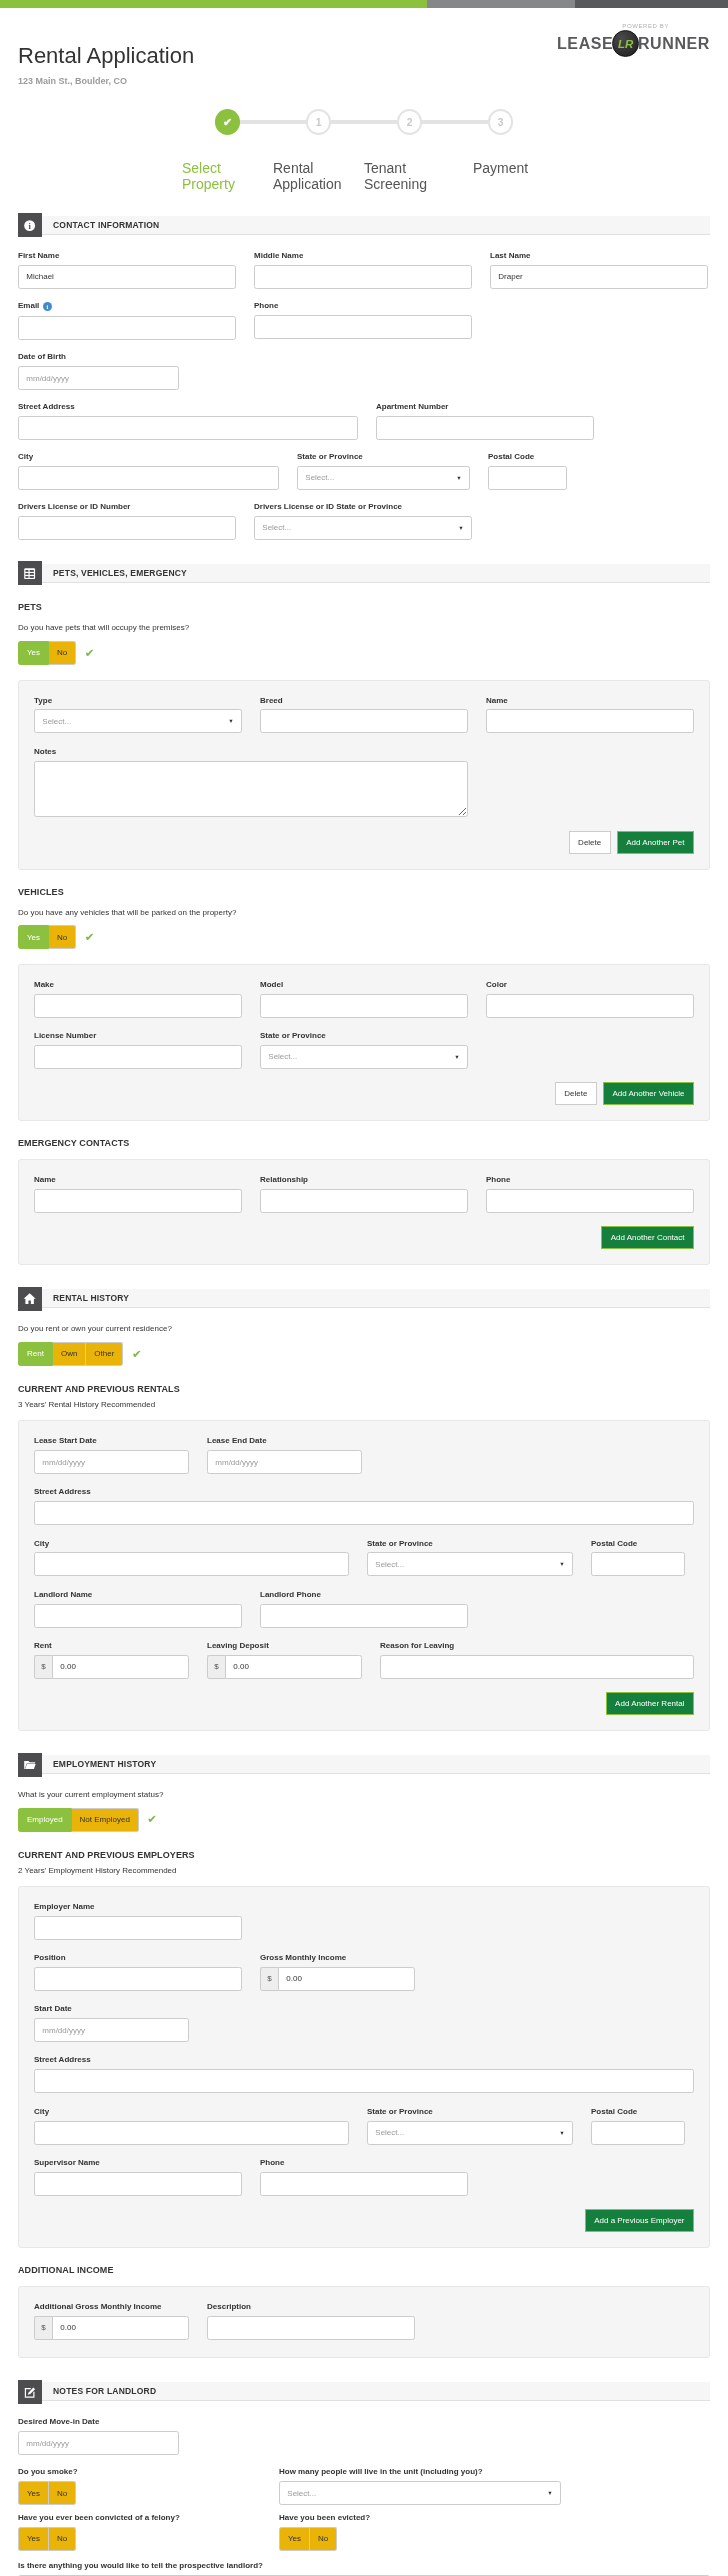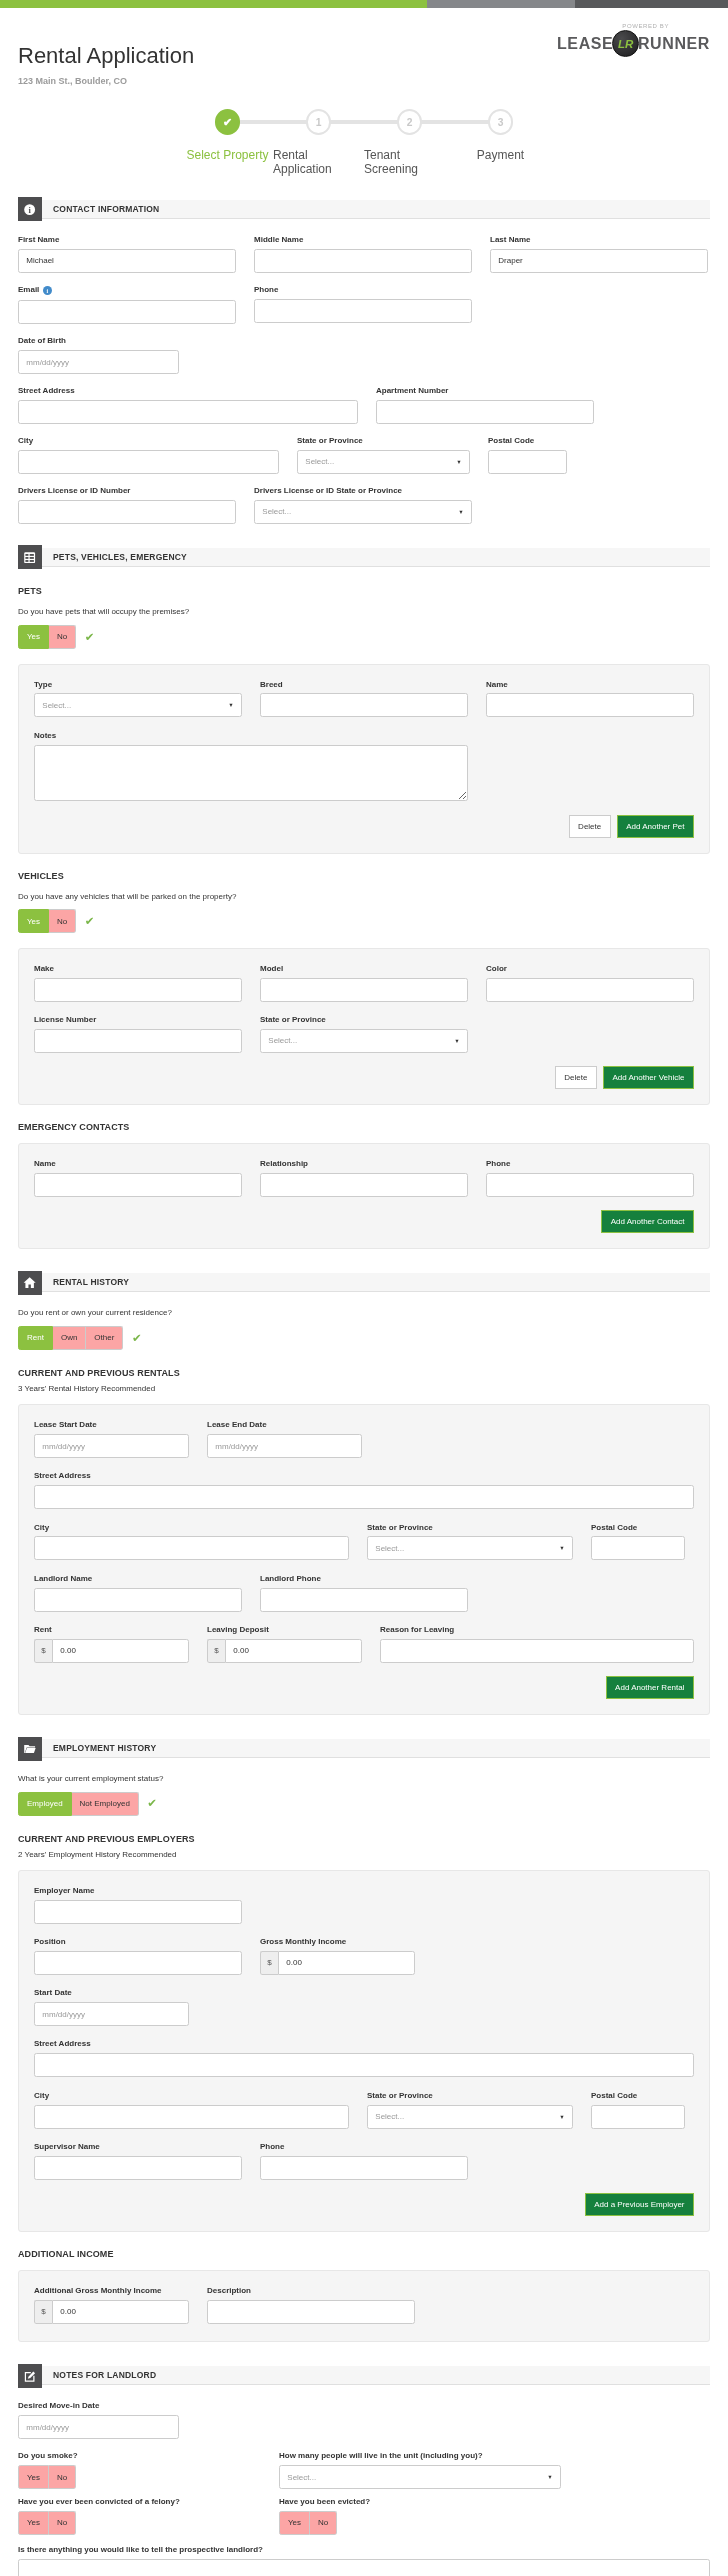--- a/index.html
+++ b/index.html
@@ -35,21 +35,21 @@
   .stepper { position:relative; width:364px; margin:23px auto 6px auto; }
   .stepper .bar { position:absolute; left:46px; right:46px; top:10.3px; height:4.9px; background:#e3e3e3; }
   .steps { display:flex; position:relative; }
   .step { width:91px; display:flex; flex-direction:column; align-items:center; }
   .step .circ {
     width:25.5px; height:25.5px; border-radius:50%; background:#fff;
     border:2.4px solid #e3e3e3; color:#c9c9c9; font-weight:bold; font-size:10.3px;
     display:flex; align-items:center; justify-content:center;
   }
   .step.done .circ { background:#8cc140; border-color:#8cc140; color:#fff; font-size:11px; }
-  .step .slabel { margin-top:13px; font-size:12px; color:#555; }
+  .step .slabel { margin-top:25px; font-size:14px; color:#555; }
   .step.done .slabel { color:#8cc140; }
 
   
   .section { margin-top:24px; }
   .sec-head { position:relative; margin:0 18px; background:#f6f6f6; border-bottom:0.6px solid #e0e0e0; height:19px; display:flex; align-items:center; padding-left:35px; }
   .sec-ico { position:absolute; left:0; top:-2.4px; width:24px; height:24px; background:#4d4d4f; display:flex; align-items:center; justify-content:center; }
   .sec-title { font-size:8.5px; font-weight:bold; color:#333; letter-spacing:0.2px; }
   .sec-body { padding:16px 18px 0 18px; }
 
   label.flabel { font-weight:bold; font-size:8px; color:#333; margin-bottom:4.9px; display:inline-block; }
@@ -78,21 +78,21 @@
   }
   .igroup input.txt { border-radius:0 2.4px 2.4px 0; }
 
   .subhead { font-size:9px; font-weight:bold; color:#333; margin:3.6px 0 11px 0; letter-spacing:0.1px; }
   .question { font-size:8px; color:#333; margin-bottom:8.5px; }
   .note { font-size:8px; color:#333; margin:-4.9px 0 11px 0; }
 
   .toggle { display:inline-flex; margin-bottom:14.6px; }
   .tbtn {
     min-width:27px; padding:0 8px; height:24px; display:flex; align-items:center; justify-content:center;
-    background:#fca5a5; border:0.6px solid #ccc; border-left-width:0; color:#333; font-size:8px; cursor:pointer;
+    background:#eab308; border:0.6px solid #ccc; border-left-width:0; color:#333; font-size:8px; cursor:pointer;
   }
   .tbtn:first-child { border-left-width:0.6px; border-radius:2.4px 0 0 2.4px; }
   .tbtn:last-child { border-radius:0 2.4px 2.4px 0; }
   .tbtn.on { background:#8cc140; border-color:#8cc140; color:#fff; }
   .ok { color:#7ab648; font-size:11.5px; margin:4.9px 0 0 8.5px; }
 
   .card { background:#f5f5f5; border:0.6px solid #e7e7e7; border-radius:3px; padding:15px; margin-bottom:17px; }
   .card .row { margin-bottom:13.3px; }
   .card-actions { display:flex; justify-content:flex-end; gap:6px; margin-top:3.6px; }
 

